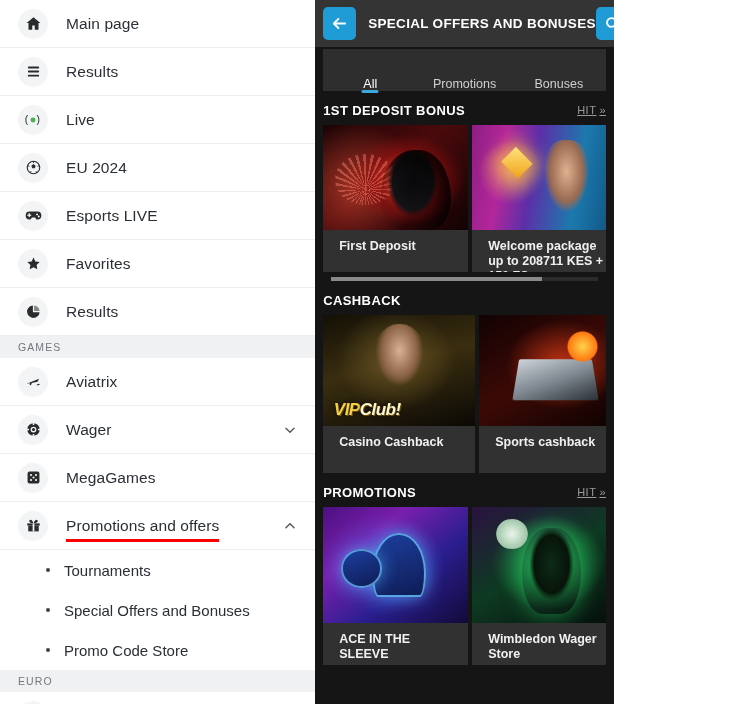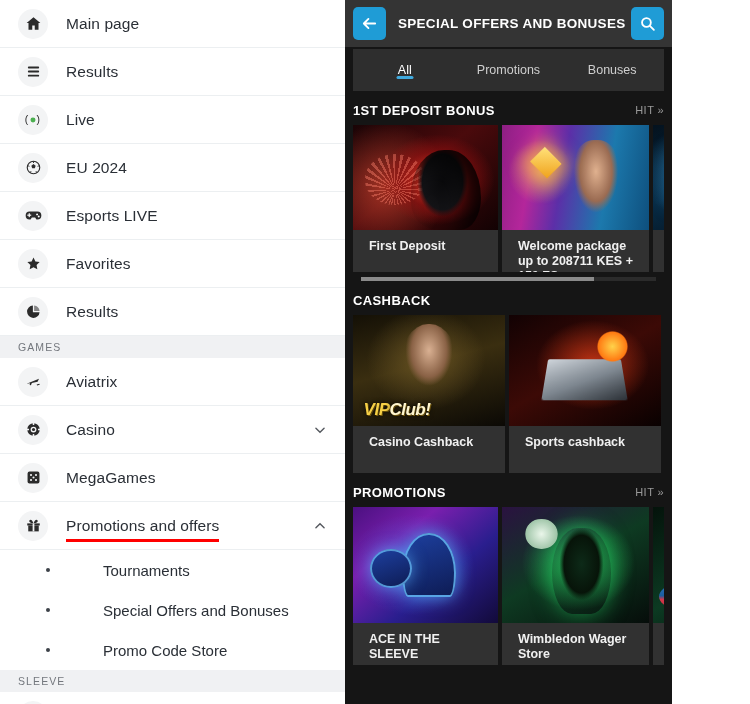--- a/index.html
+++ b/index.html
@@ -2,21 +2,21 @@
 <html><head>
 <meta charset="utf-8">
 <style>
   * { box-sizing: border-box; margin: 0; padding: 0; }
   html, body {
     width: 750px; height: 704px;
     font-family: "Liberation Sans", sans-serif;
     overflow: hidden;
     background: #ffffff;
   }
-  .app { display: flex; width: 672px; height: 704px; border-radius: 23px; }
+  .app { display: flex; width: 614px; height: 704px; border-radius: 23px; }
 
   
   .sidebar {
     width: 385px; height: 704px;
     background: #ffffff;
     overflow: hidden;
     position: relative;
   }
   .nav-item {
     display: flex; align-items: center;
@@ -71,21 +71,21 @@
     height: 40px;
     padding-left: 46px;
     cursor: pointer;
   }
   .sub-bullet {
     width: 4px; height: 4px; border-radius: 50%;
     background: #3d4248;
     margin-right: 14px;
     flex: 0 0 4px;
   }
-  .sub-label { font-size: 15px; color: #2a2f36; margin-left: 39px; }
+  .sub-label { font-size: 15px; color: #2a2f36; }
 
   
   .panel {
     width: 365px; height: 704px;
     background: #151515;
     overflow: hidden;
     position: relative;
   }
   .topbar {
     height: 47px;
@@ -114,21 +114,21 @@
   .tabbar {
     height: 44px;
     background: #151515;
     padding: 2px 8px 0 8px;
     display: flex;
   }
   .tabbar-inner {
     flex: 1;
     background: #2e2e2e;
     display: flex;
-    align-items: center;
+    align-items: flex-end;
     position: relative;
   }
   .tab {
     flex: 1;
     display: flex; align-items: center; justify-content: center;
     font-size: 12.5px;
     color: #cfcfcf;
     cursor: pointer;
     position: relative;
   }
@@ -162,21 +162,21 @@
     font-weight: bold;
     color: #ffffff;
     letter-spacing: .4px;
   }
   .sec-hit {
     margin-left: auto;
     font-size: 11px;
     color: #9a9a9a;
     letter-spacing: .5px;
     cursor: pointer;
-    display: flex; align-items: center; gap: 3px;
+    display: flex; align-items: center; gap: 3px; text-decoration: underline;
   }
   .row {
     display: flex;
     gap: 4px;
     overflow: hidden;
   }
   .card {
     background: #313131;
     flex: 0 0 auto;
     overflow: hidden;
@@ -456,21 +456,21 @@
         <svg width="15" height="15" viewBox="0 0 24 24">
             <circle cx="12" cy="12" r="10" fill="#2b2b2b"></circle>
             <circle cx="12" cy="12" r="4.6" fill="#f3f4f5"></circle>
             <circle cx="12" cy="12" r="2.5" fill="#2b2b2b"></circle>
             <rect x="10.8" y="0.8" width="2.4" height="4" fill="#f3f4f5"></rect>
             <rect x="10.8" y="19.2" width="2.4" height="4" fill="#f3f4f5"></rect>
             <rect x="0.8" y="10.8" width="4" height="2.4" fill="#f3f4f5"></rect>
             <rect x="19.2" y="10.8" width="4" height="2.4" fill="#f3f4f5"></rect>
           </svg>
       </span>
-      <span class="nav-label">Casino</span>
+      <span class="nav-label">Wager</span>
       <svg class="chev" viewBox="0 0 24 24" fill="none" stroke="#55595f" stroke-width="2.4" stroke-linecap="round">
           <path d="M5 9l7 7 7-7"></path>
         </svg>
     </div>
 
     <div class="nav-item">
       <span class="nav-icon">
         <svg width="15" height="15" viewBox="0 0 24 24">
             <rect x="2.5" y="2.5" width="19" height="19" rx="3" fill="#2b2b2b"></rect>
             <circle cx="8" cy="8" r="1.7" fill="#f3f4f5"></circle>
@@ -506,21 +506,21 @@
     <div class="sub-item">
       <span class="sub-bullet"></span>
       <span class="sub-label">Special Offers and Bonuses</span>
     </div>
     <div class="sub-item">
       <span class="sub-bullet"></span>
       <span class="sub-label">Promo Code Store</span>
     </div>
 
     <div class="section-head">
-      <span>SLEEVE</span>
+      <span>EURO</span>
     </div>
 
     <div class="nav-item">
       <span class="nav-icon">
         
       </span>
 
     </div>
   </div>
 

